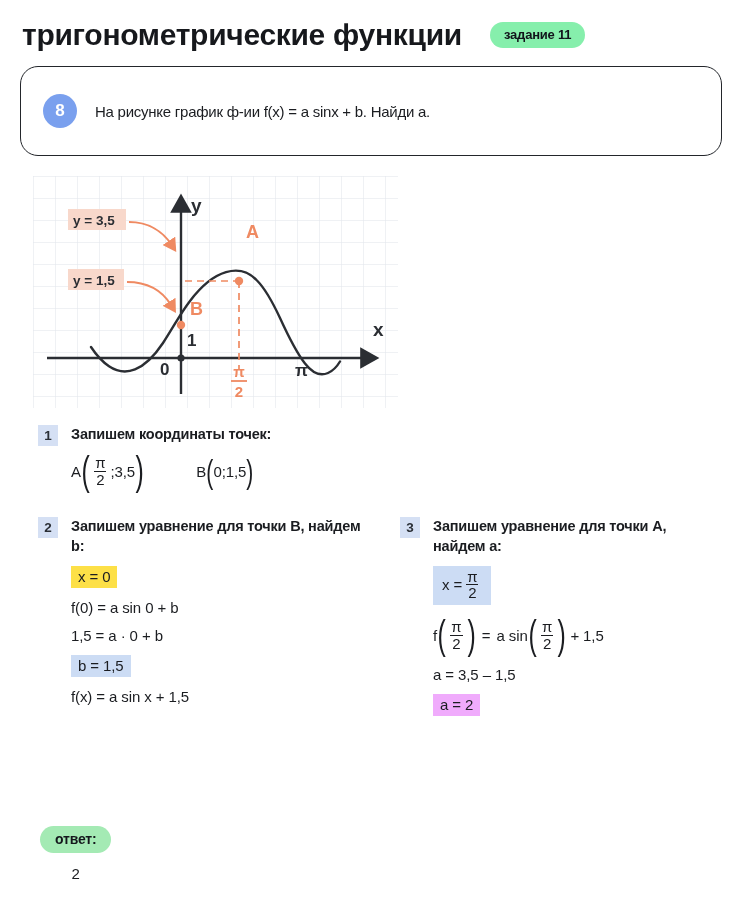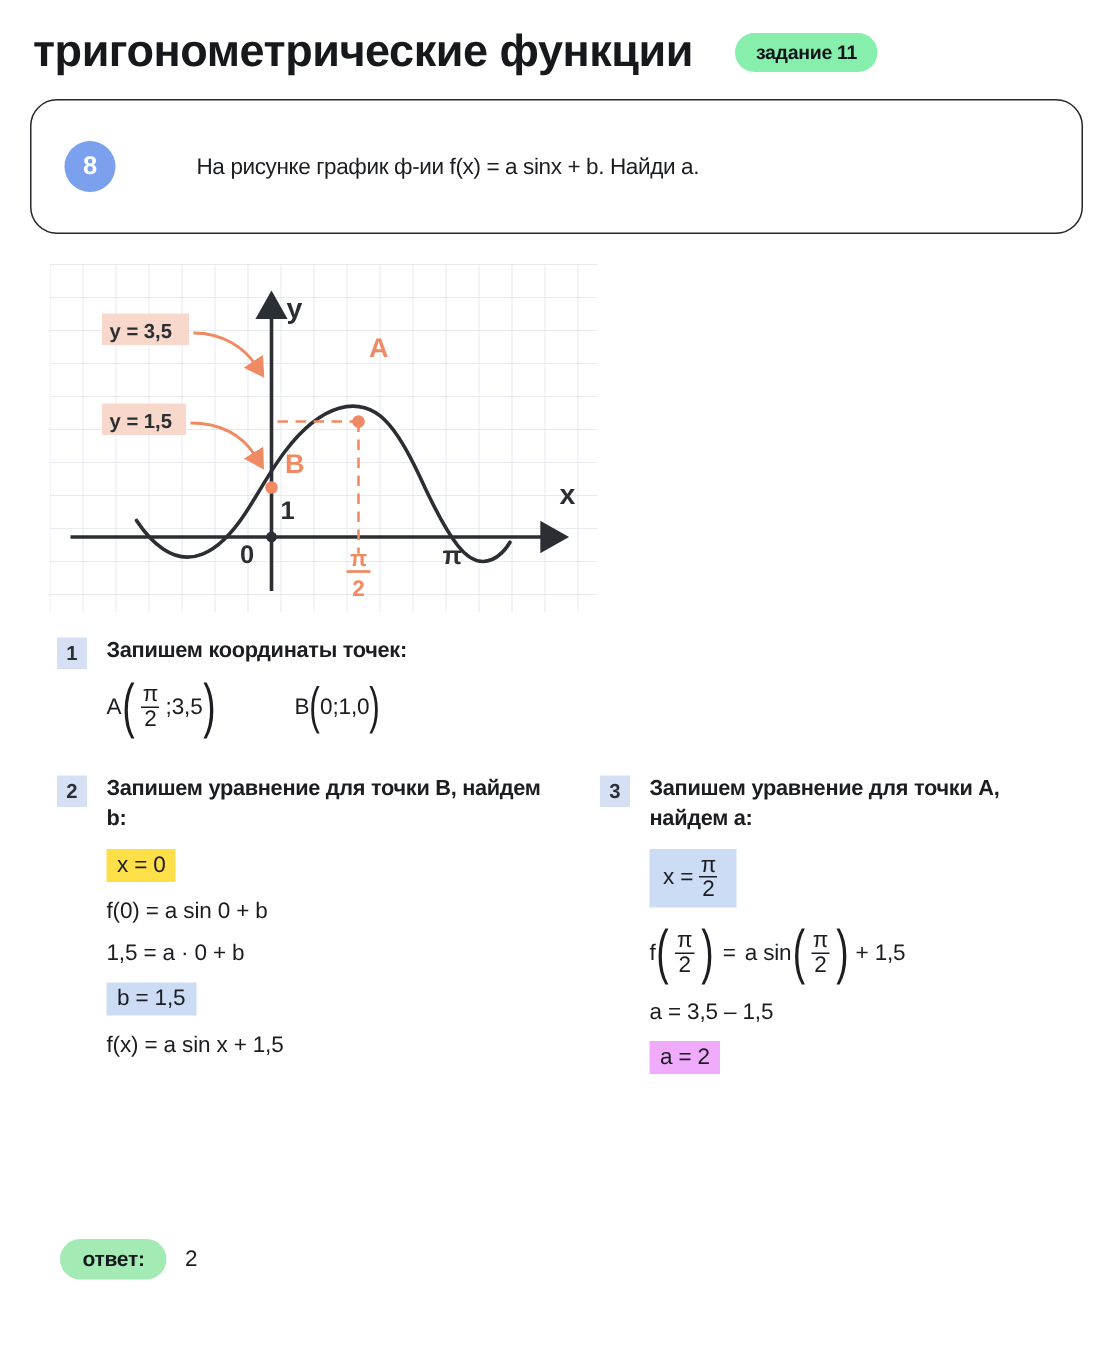--- a/index.html
+++ b/index.html
@@ -61,21 +61,20 @@
     font-weight: 700;
     display: flex;
     align-items: center;
     justify-content: center;
   }
   .question-text {
     font-size: 15px;
     font-weight: 500;
     letter-spacing: -0.25px;
     color: #1b1d21;
-    margin-left: 36px;
   }
 
   
   .graph-wrap {
     margin: 20px 0 0 33px;
     width: 365px;
     height: 232px;
     position: relative;
   }
   .graph-wrap svg { display: block; }
@@ -160,20 +159,21 @@
   .paren.tall { font-size: 40px; }
 
   
   .answer-row {
     position: absolute;
     left: 40px;
     top: 826px;
     display: flex;
     align-items: center;
     gap: 12px;
+    flex-direction: column;
   }
   .answer-pill {
     background: #a4eab4;
     color: #14171c;
     font-size: 14px;
     font-weight: 600;
     border-radius: 999px;
     padding: 5px 15px 6px;
     letter-spacing: -0.2px;
   }
@@ -277,21 +277,21 @@
           <span class="den">2</span>
         </span>
         <span>; </span>
         <span>3,5</span>
         <span class="paren tall">)</span>
         <span style="display:inline-block;width:52px"></span>
         <span>B</span>
         <span class="paren">(</span>
         <span>0</span>
         <span> ; </span>
-        <span>1,0</span>
+        <span>1,5</span>
         <span class="paren">)</span>
       </div>
     </div>
   </div>
 
   <div class="step-row" style="margin-top:28px">
 
     <div class="step step-col-1">
       <div class="step-head">
         <div class="step-num">2</div>

